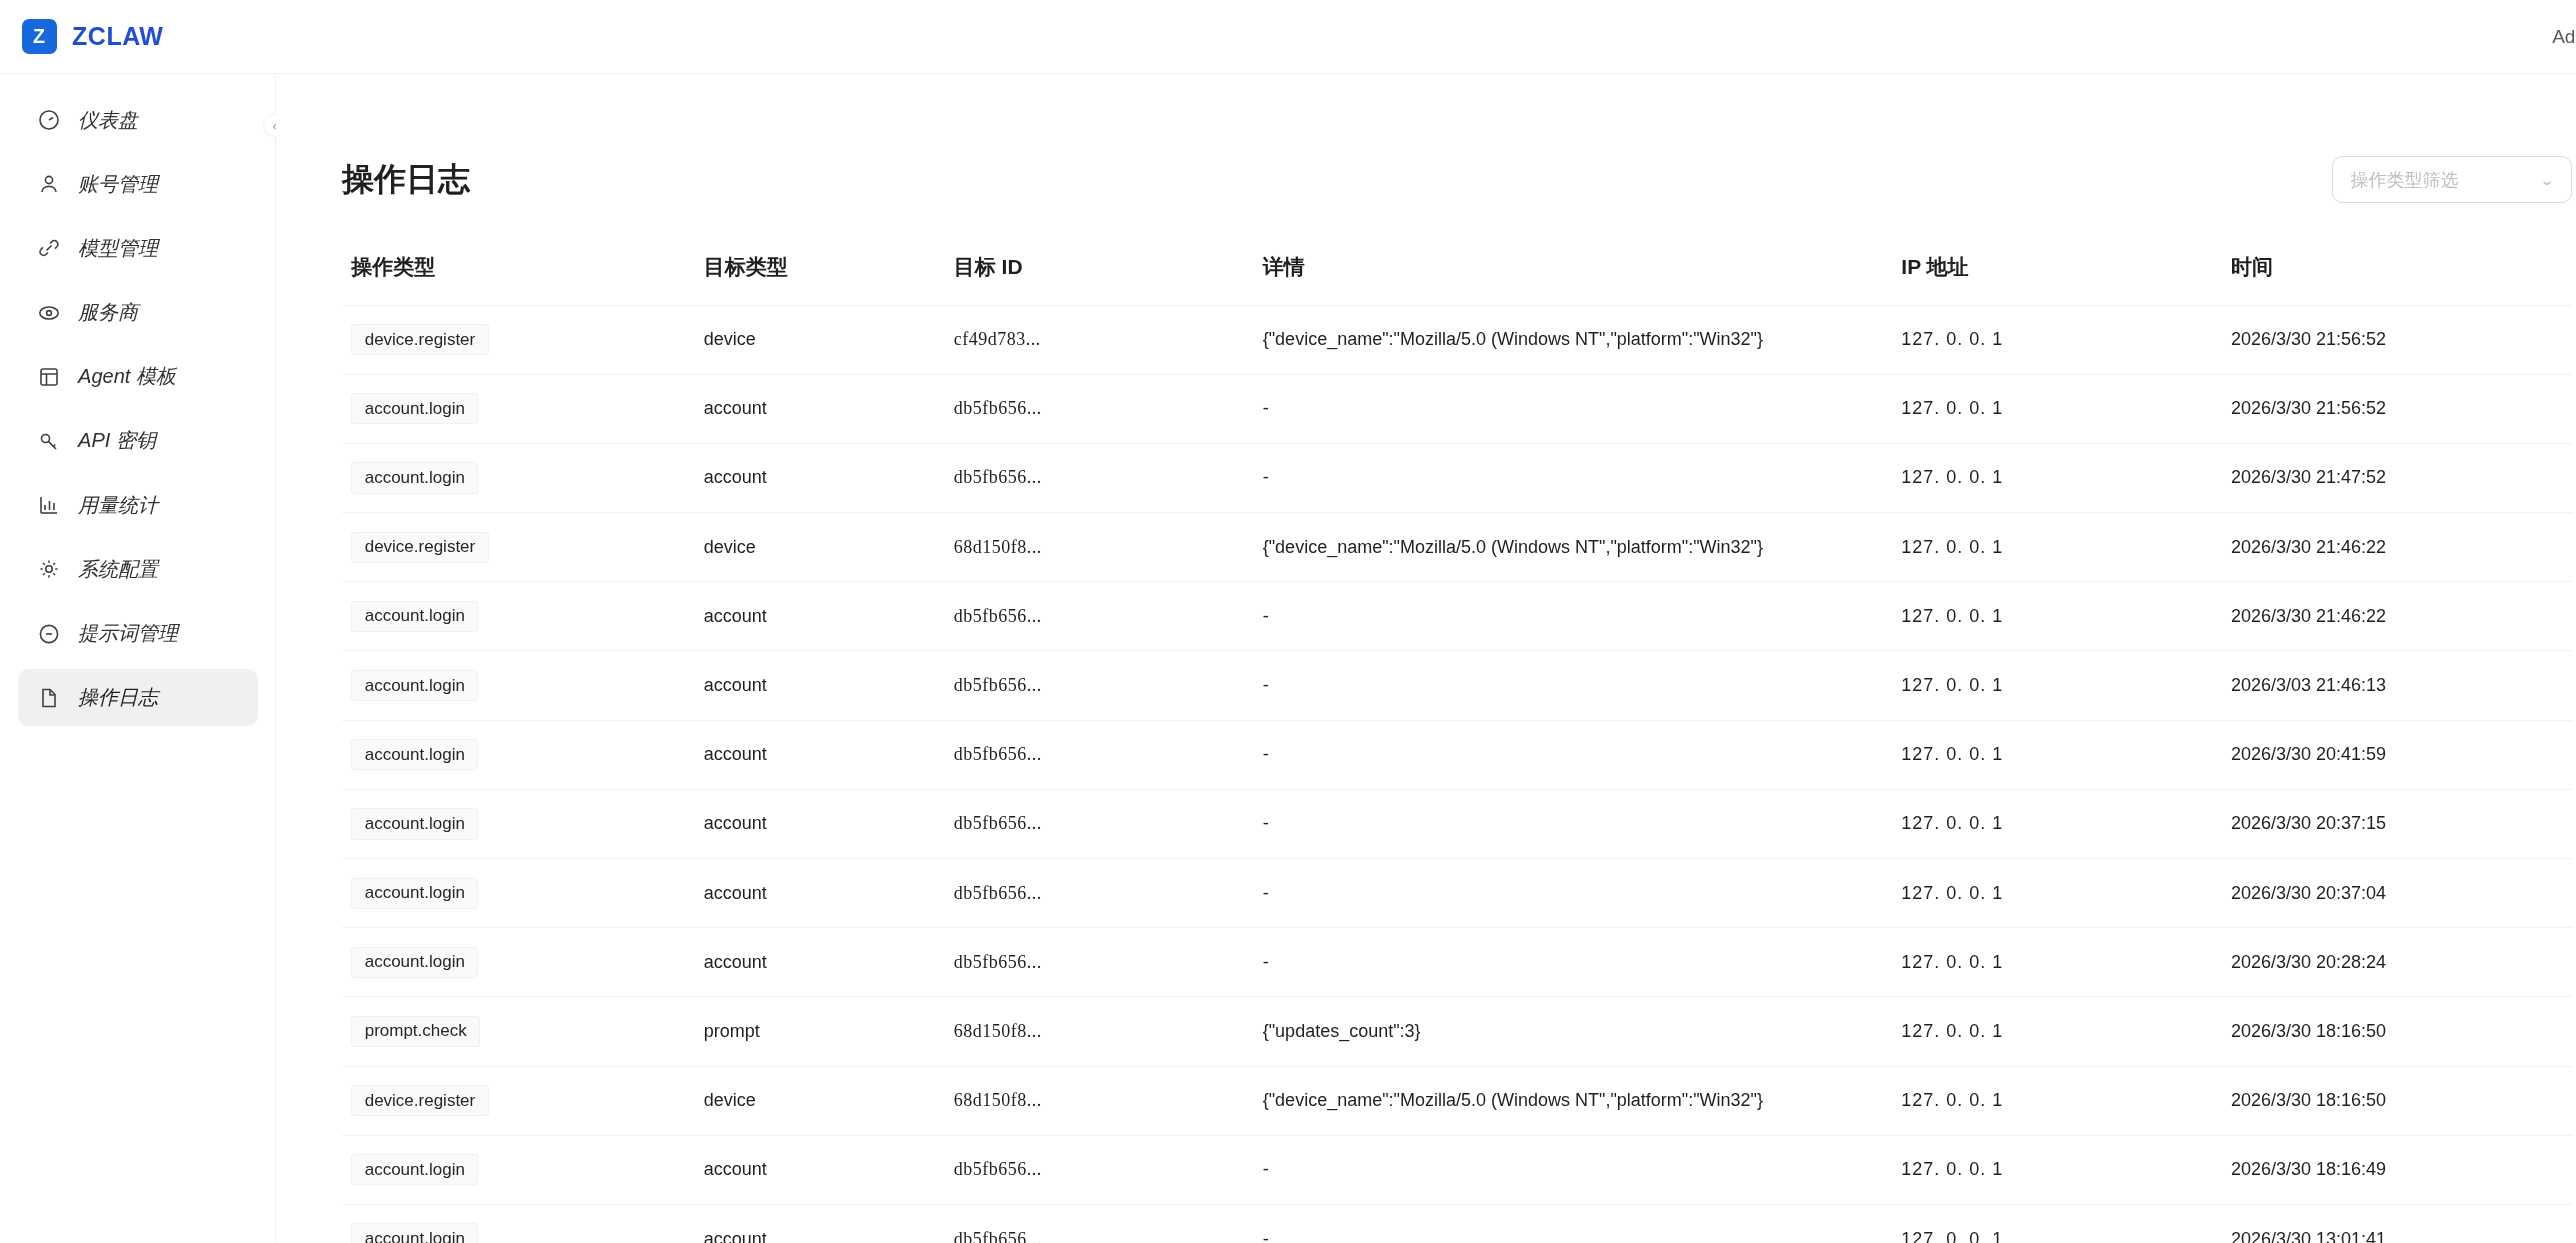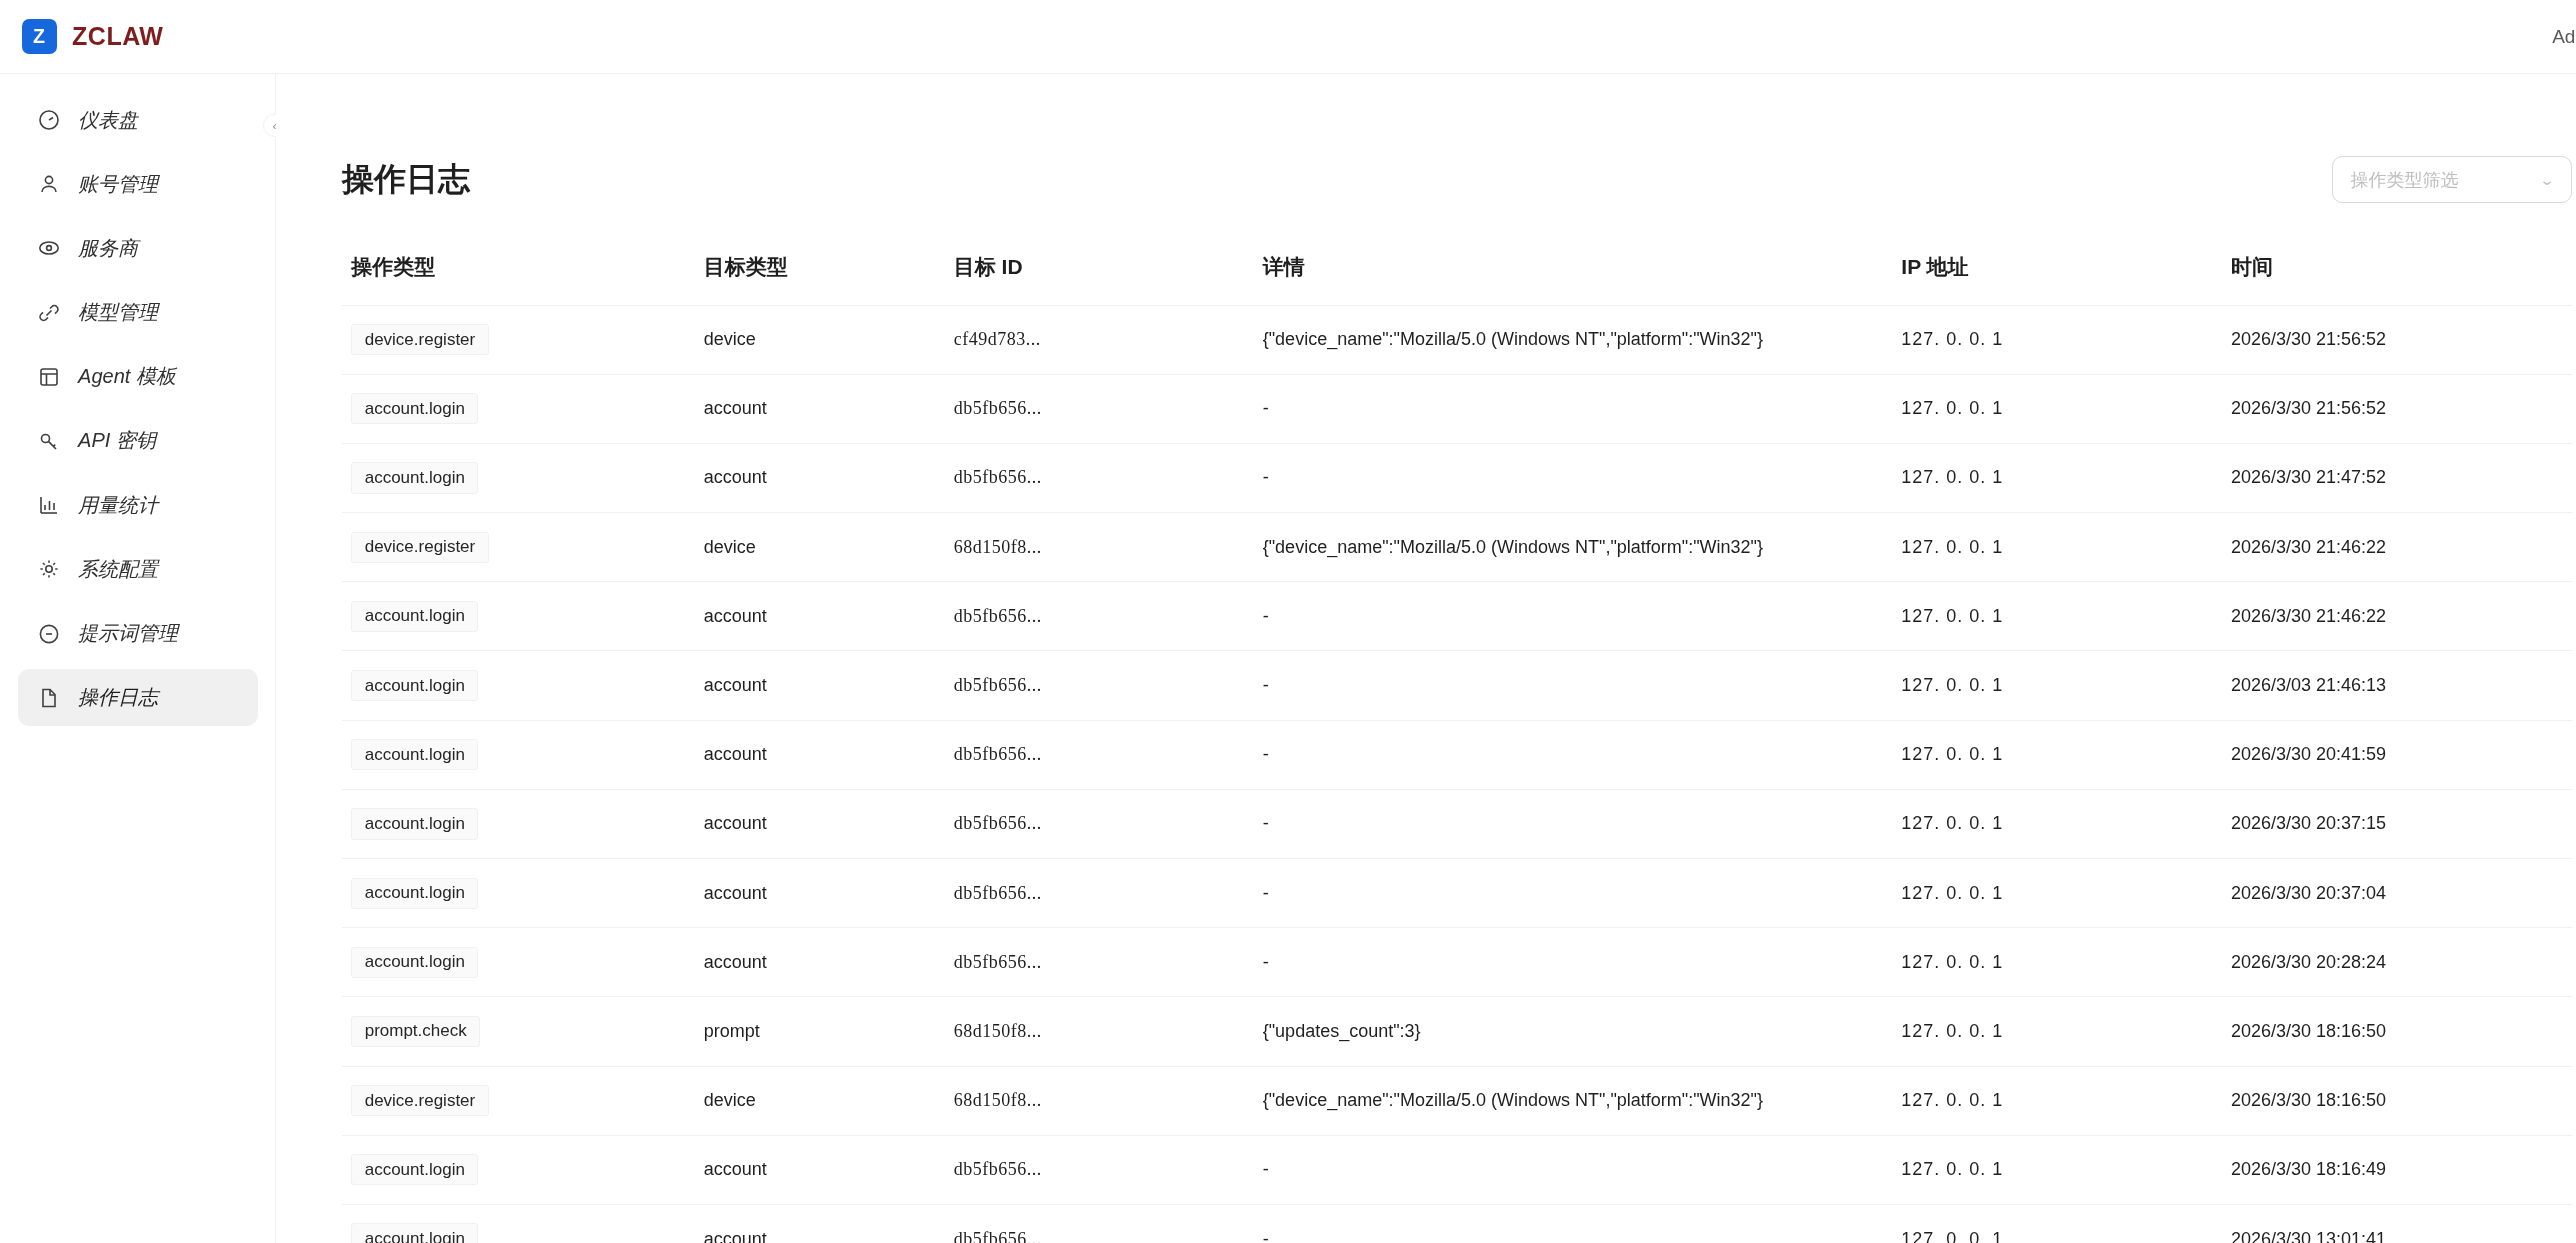--- a/index.html
+++ b/index.html
@@ -42,21 +42,21 @@
     color: #ffffff;
     font-size: 19.6px;
     font-weight: bold;
     display: flex;
     align-items: center;
     justify-content: center;
   }
   .brand-name {
     font-size: 25px;
     font-weight: bold;
-    color: #7f1d1d;
+    color: #1d4ed8;
     letter-spacing: 0.5px;
   }
   .admin-label {
     font-size: 19px;
     color: #595959;
   }
 
   
   .body {
     flex: 1 1 auto;
@@ -249,36 +249,36 @@
               <circle cx="12" cy="8" r="3.6"></circle>
               <path d="M5 20c0-3.6 3.1-5.6 7-5.6s7 2 7 5.6"></path>
             </svg>
         </span>
         <span>账号管理</span>
       </div>
 
       <div class="menu-item">
         <span class="mi-icon">
           <svg viewBox="0 0 24 24" fill="none" stroke="currentColor" stroke-width="1.6">
-              <ellipse cx="12" cy="12" rx="9.2" ry="6"></ellipse>
-              <circle cx="12" cy="12" r="2.4"></circle>
-            </svg>
-        </span>
-        <span>服务商</span>
-      </div>
-
-      <div class="menu-item">
-        <span class="mi-icon">
-          <svg viewBox="0 0 24 24" fill="none" stroke="currentColor" stroke-width="1.6">
               <path d="M9.5 14.5l5-5"></path>
               <path d="M13 7.5l1.8-1.8a3.6 3.6 0 015.1 5.1L18 12.6"></path>
               <path d="M11 16.5l-1.8 1.8a3.6 3.6 0 01-5.1-5.1L6 11.4"></path>
             </svg>
         </span>
         <span>模型管理</span>
+      </div>
+
+      <div class="menu-item">
+        <span class="mi-icon">
+          <svg viewBox="0 0 24 24" fill="none" stroke="currentColor" stroke-width="1.6">
+              <ellipse cx="12" cy="12" rx="9.2" ry="6"></ellipse>
+              <circle cx="12" cy="12" r="2.4"></circle>
+            </svg>
+        </span>
+        <span>服务商</span>
       </div>
 
       <div class="menu-item">
         <span class="mi-icon">
           <svg viewBox="0 0 24 24" fill="none" stroke="currentColor" stroke-width="1.6">
               <rect x="4" y="4" width="16" height="16" rx="2"></rect>
               <path d="M4 9h16M9.5 9v11"></path>
             </svg>
         </span>
         <span>Agent 模板</span>

